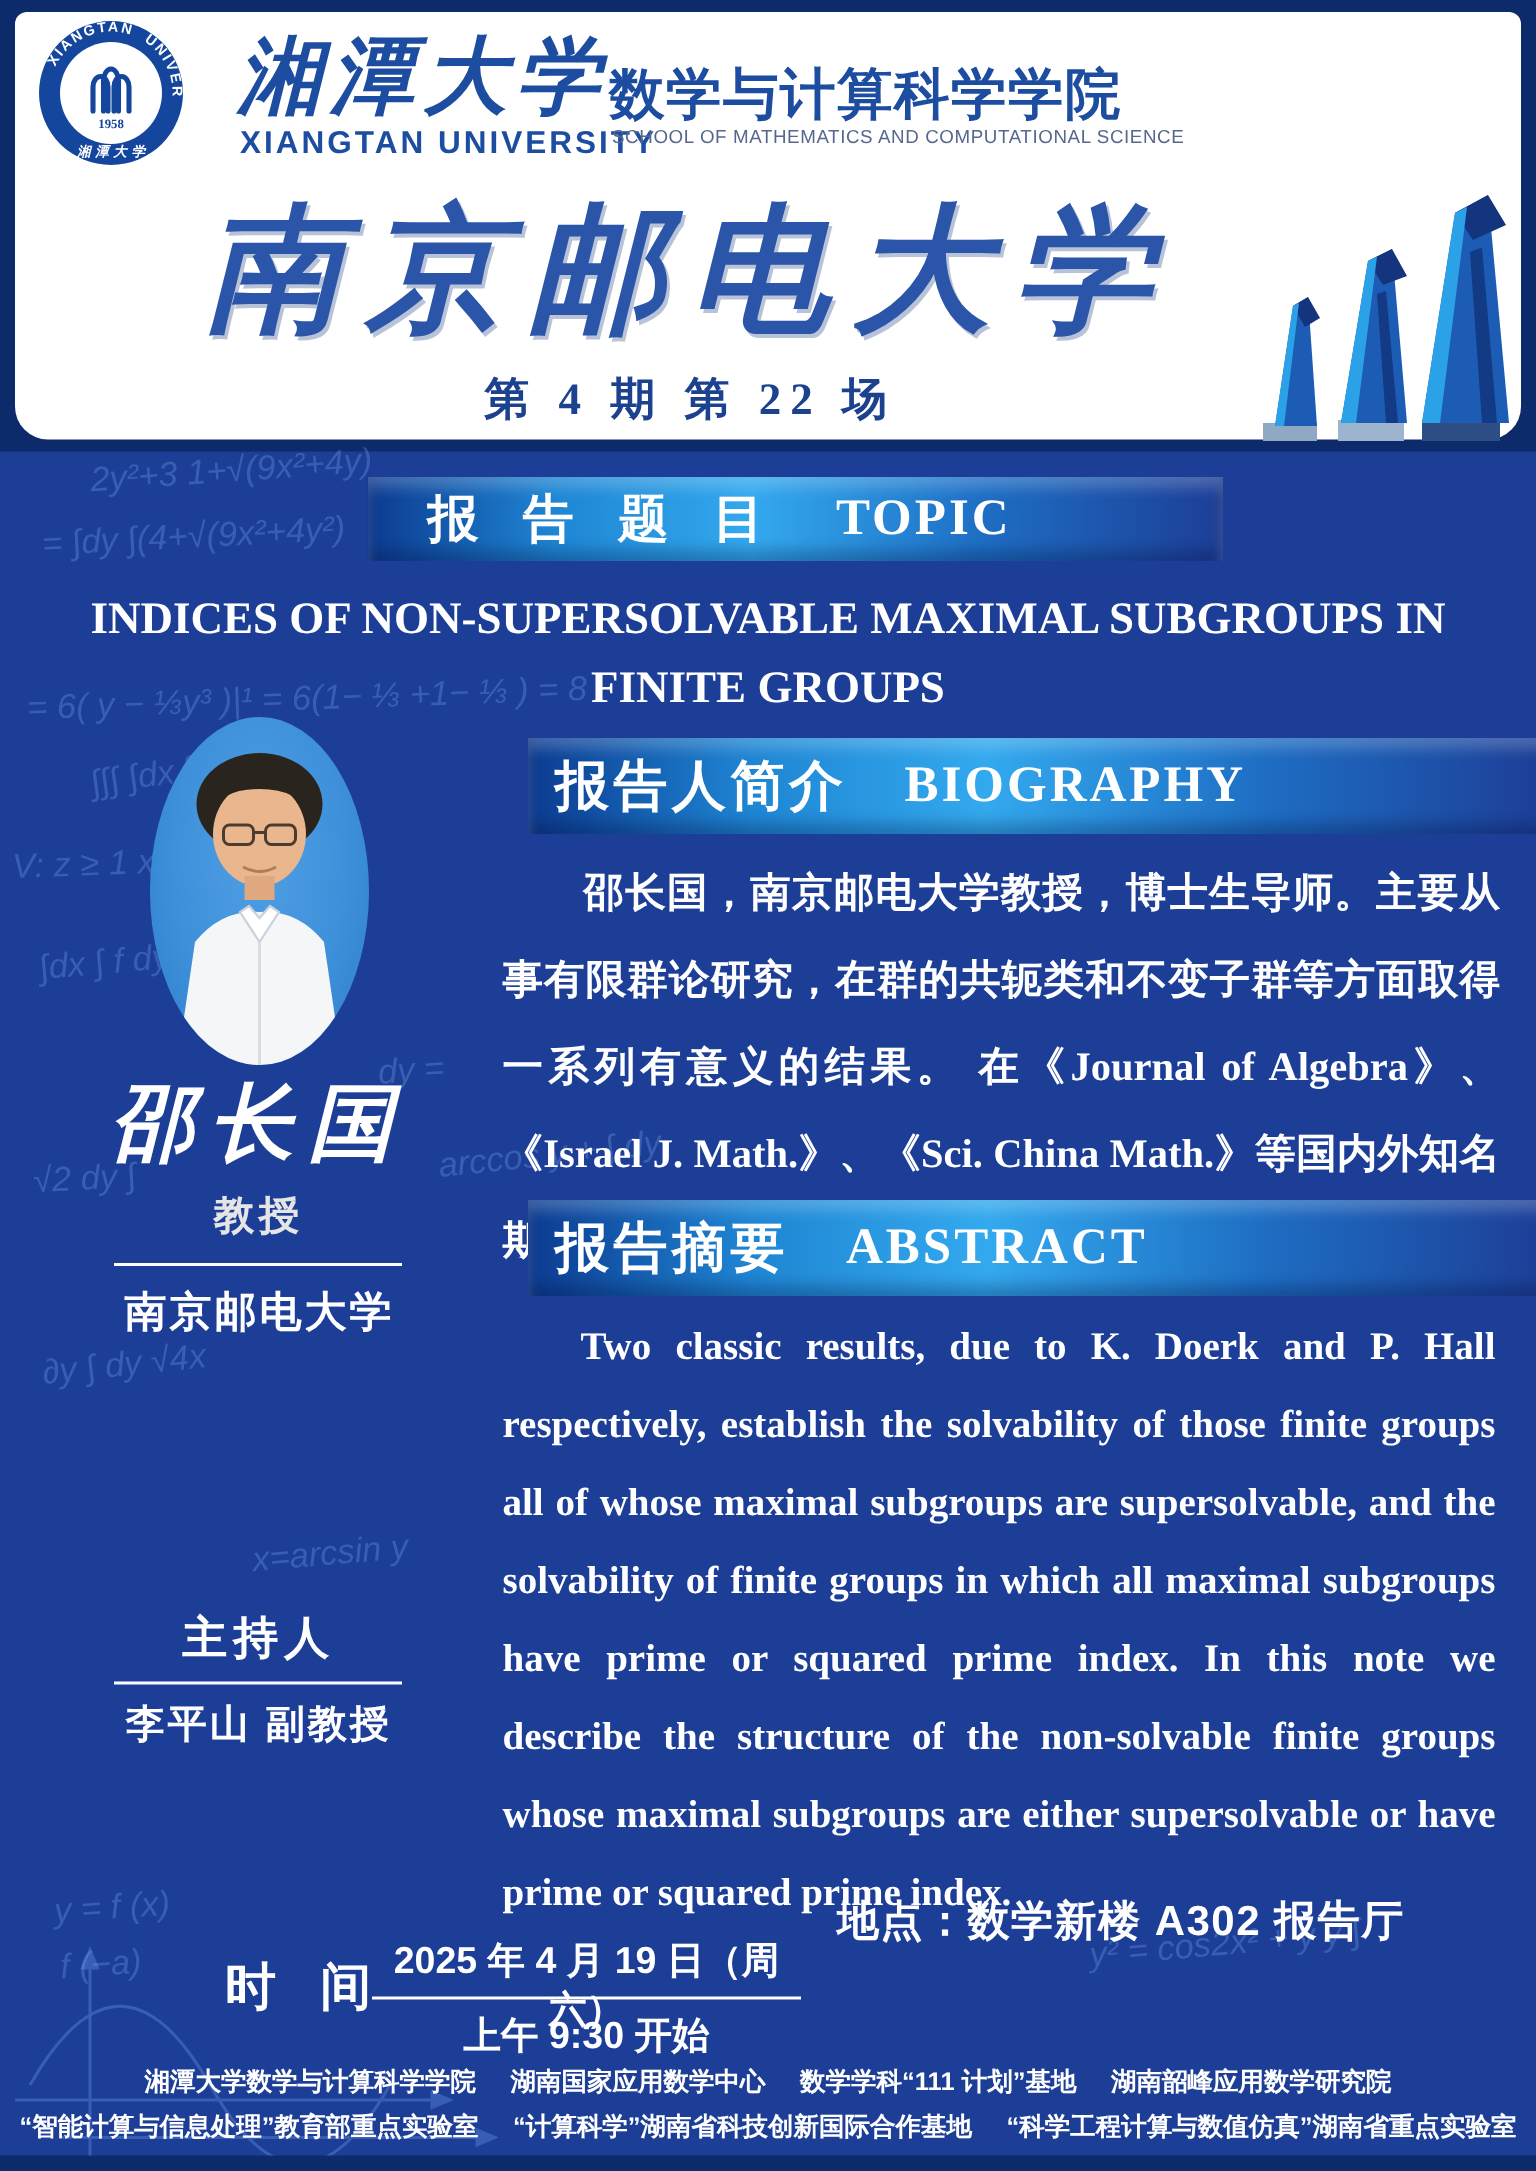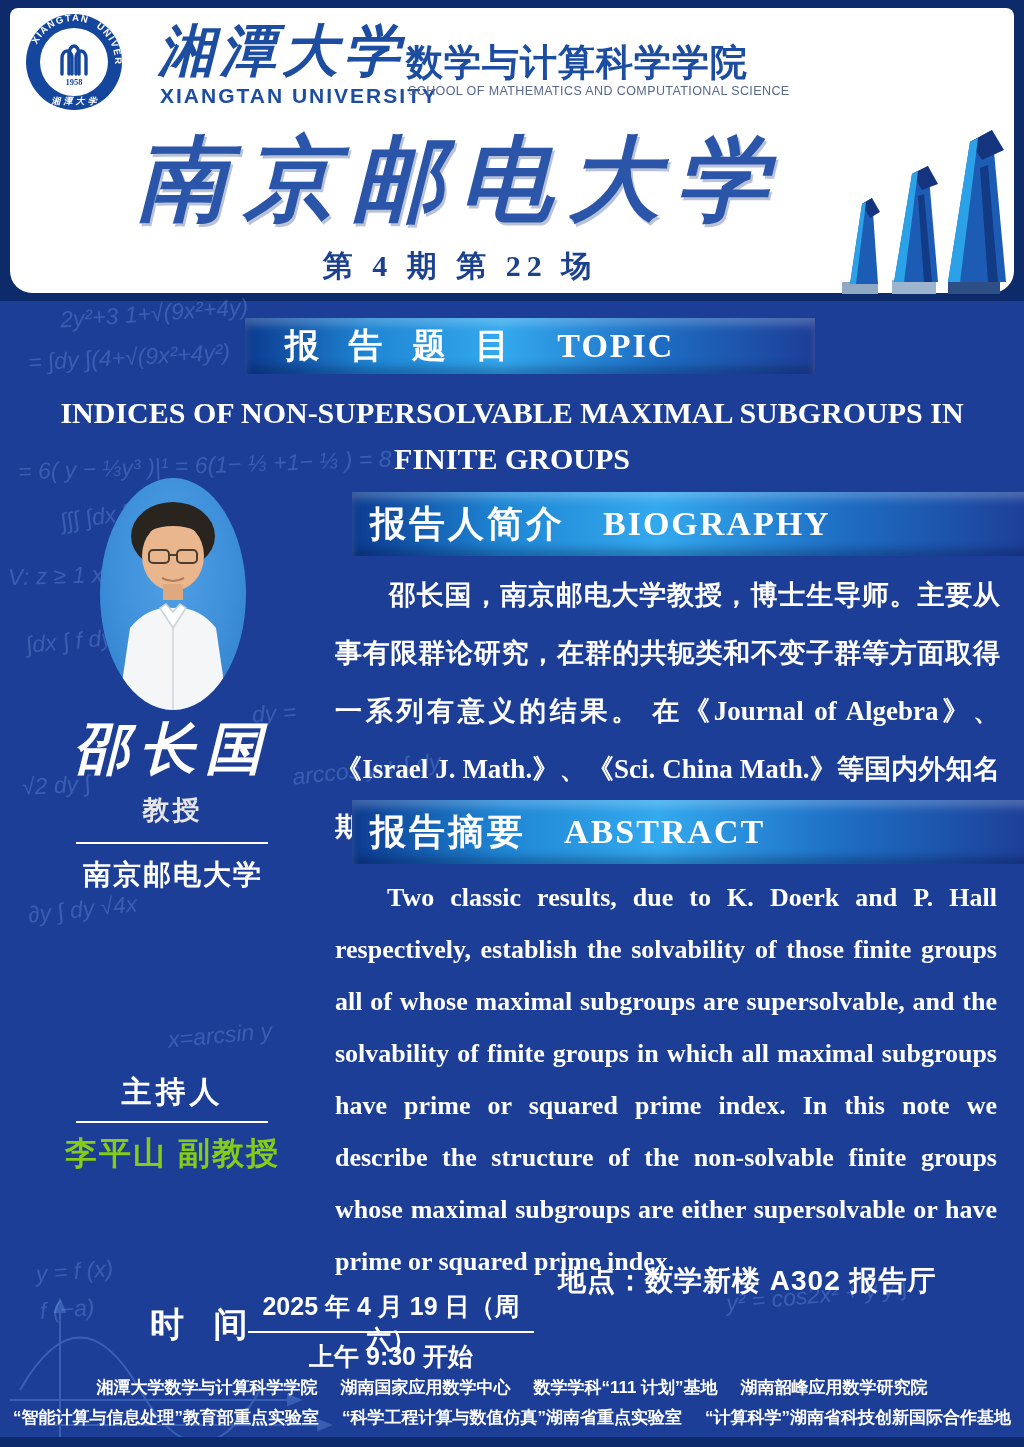--- a/index.html
+++ b/index.html
@@ -52,21 +52,21 @@
   .rule-speaker{left:76px;top:842px;width:192px;}
   .speaker-affil{position:absolute;left:48px;top:856px;width:250px;text-align:center;color:#fff;font-size:28px;font-weight:bold;letter-spacing:2px;}
   
   .abs-banner{left:352px;top:800px;width:662px;padding-left:18px;}
   .abs-text{position:absolute;left:335px;top:872px;width:662px;color:#fff;
     font-family:"Liberation Serif","DejaVu Serif",serif;font-size:26px;font-weight:bold;
     line-height:52px;text-align:justify;text-indent:2em;}
   
   .host-label{position:absolute;left:60px;top:1072px;width:225px;text-align:center;color:#fff;font-size:30px;font-weight:bold;letter-spacing:4px;}
   .rule-host{left:76px;top:1121px;width:192px;}
-  .host-name{position:absolute;left:40px;top:1132px;width:265px;text-align:center;color:#84cc16;font-size:32px;font-weight:bold;letter-spacing:2px;}
+  .host-name{position:absolute;left:40px;top:1132px;width:265px;text-align:center;color:#ffffff;font-size:26px;font-weight:bold;letter-spacing:2px;}
   
   .time-label{position:absolute;left:150px;top:1302px;color:#fff;font-size:34px;font-weight:bold;letter-spacing:10px;}
   .time-date{position:absolute;left:248px;top:1290px;width:286px;text-align:center;color:#fff;font-size:25px;font-weight:bold;}
   .rule-time{left:248px;top:1331px;width:286px;}
   .time-start{position:absolute;left:248px;top:1340px;width:286px;text-align:center;color:#fff;font-size:25px;font-weight:bold;}
   .location{position:absolute;left:558px;top:1262px;color:#fff;font-size:28px;font-weight:bold;letter-spacing:1px;}
   
   .footer-line{position:absolute;left:0;width:1024px;display:flex;justify-content:center;gap:23px;color:#fff;font-size:17px;font-weight:bold;}
   .footer-line1{top:1376px;}
   .footer-line2{top:1406px;}
@@ -213,18 +213,18 @@
   <div class="location">地点：数学新楼 A302 报告厅</div>
 
   <div class="footer-line footer-line1">
     <span>湘潭大学数学与计算科学学院</span>
     <span>湖南国家应用数学中心</span>
     <span>数学学科“111 计划”基地</span>
     <span>湖南韶峰应用数学研究院</span>
   </div>
   <div class="footer-line footer-line2">
     <span>“智能计算与信息处理”教育部重点实验室</span>
+    <span>“计算科学”湖南省科技创新国际合作基地</span>
     <span>“科学工程计算与数值仿真”湖南省重点实验室</span>
-    <span>“计算科学”湖南省科技创新国际合作基地</span>
   </div>
   <div class="bottom-strip"></div>
 
 </div>
 
 </body></html>

